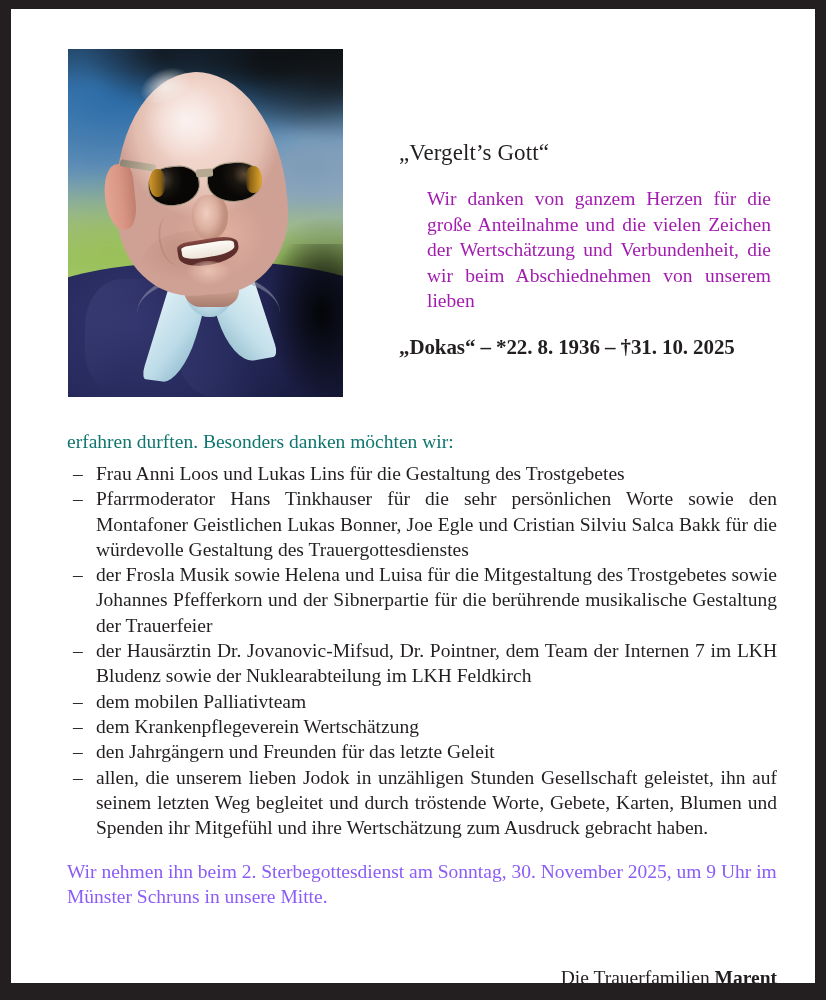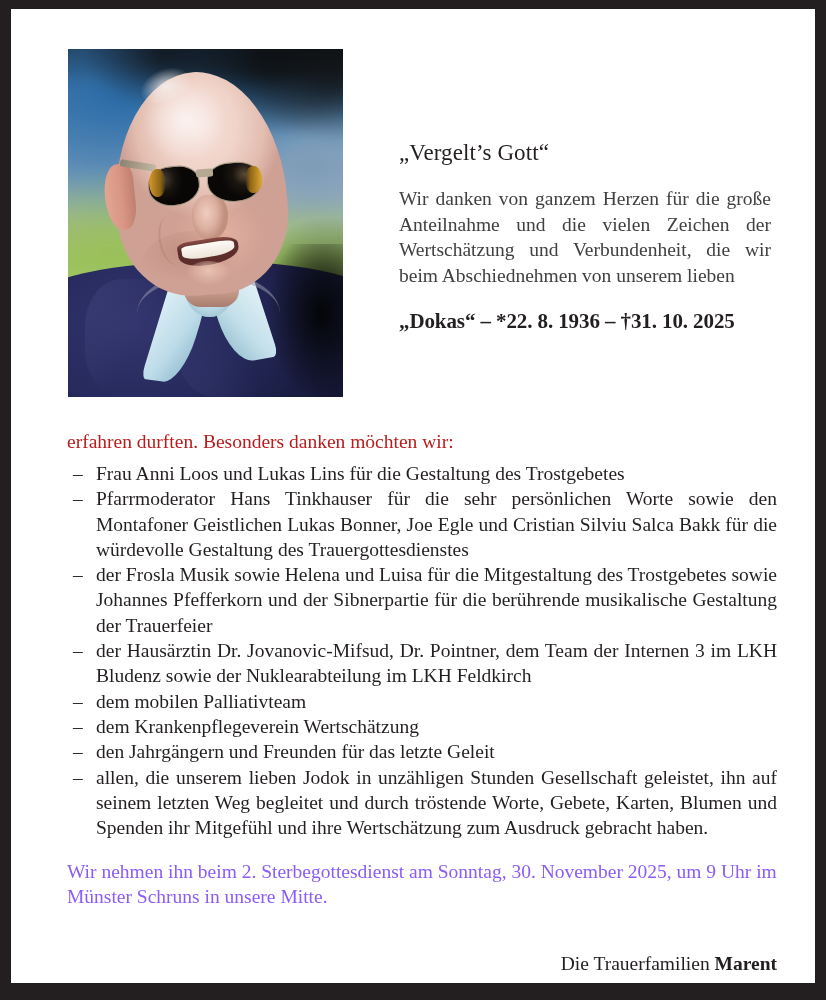--- a/index.html
+++ b/index.html
@@ -228,24 +228,25 @@
   .quote {
     font-size:23px;
     line-height:28px;
     color:#231f20;
     margin-bottom:19px;
     letter-spacing:.1px;
   }
   .thanks {
     font-size:19.5px;
     line-height:25.5px;
-    color:#404040;
+    color:#a21caf;
     text-align:justify;
     text-align-last:left;
     margin-bottom:21px;
+    margin-left:28px;
   }
   .bigname {
     font-size:40px;
     line-height:44px;
     color:#231f20;
     letter-spacing:.2px;
     margin-bottom:3px;
     white-space:nowrap;
   }
   .datesline {
@@ -258,21 +259,21 @@
 
   
   #body {
     position:absolute;
     left:56px; top:420px;
     width:710px;
   }
   .lead {
     font-size:19.5px;
     line-height:25px;
-    color:#b91c1c;
+    color:#0f766e;
     margin-bottom:7px;
   }
   ul.thanklist { list-style:none; }
   ul.thanklist li {
     position:relative;
     padding-left:29px;
     font-size:19.5px;
     line-height:25.3px;
     color:#231f20;
     text-align:justify;
@@ -287,21 +288,21 @@
     font-size:19.5px;
     line-height:25px;
     color:#8b5cf6;
     margin-top:19px;
   }
   .signature {
     font-size:19.5px;
     line-height:25px;
     color:#231f20;
     text-align:right;
-    margin-top:42px;
+    margin-top:56px;
   }
   .signature b { font-weight:bold; }
 </style>
 </head>
 <body>
 
 <div id="notice">
 
   <div id="photo">
     <div class="layer bg-base"></div>
@@ -361,21 +362,21 @@
       <li>
         <span class="dash">–</span>
         <span>Pfarrmoderator Hans Tinkhauser für die sehr persönlichen Worte sowie den Montafoner Geistlichen Lukas Bonner, Joe Egle und Cristian Silviu Salca Bakk für die würdevolle Gestaltung des Trauergottesdienstes</span>
       </li>
       <li>
         <span class="dash">–</span>
         <span>der Frosla Musik sowie Helena und Luisa für die Mitgestaltung des Trostgebetes sowie Johannes Pfefferkorn und der Sibnerpartie für die berührende musikalische Gestaltung der Trauerfeier</span>
       </li>
       <li>
         <span class="dash">–</span>
-        <span>der Hausärztin Dr. Jovanovic-Mifsud, Dr. Pointner, dem Team der Internen 3 im LKH Bludenz sowie der Nuklearabteilung im LKH Feldkirch</span>
+        <span>der Hausärztin Dr. Jovanovic-Mifsud, Dr. Pointner, dem Team der Internen 7 im LKH Bludenz sowie der Nuklearabteilung im LKH Feldkirch</span>
       </li>
       <li>
         <span class="dash">–</span>
         <span>dem mobilen Palliativteam</span>
       </li>
       <li>
         <span class="dash">–</span>
         <span>dem Krankenpflegeverein Wertschätzung</span>
       </li>
       <li>

